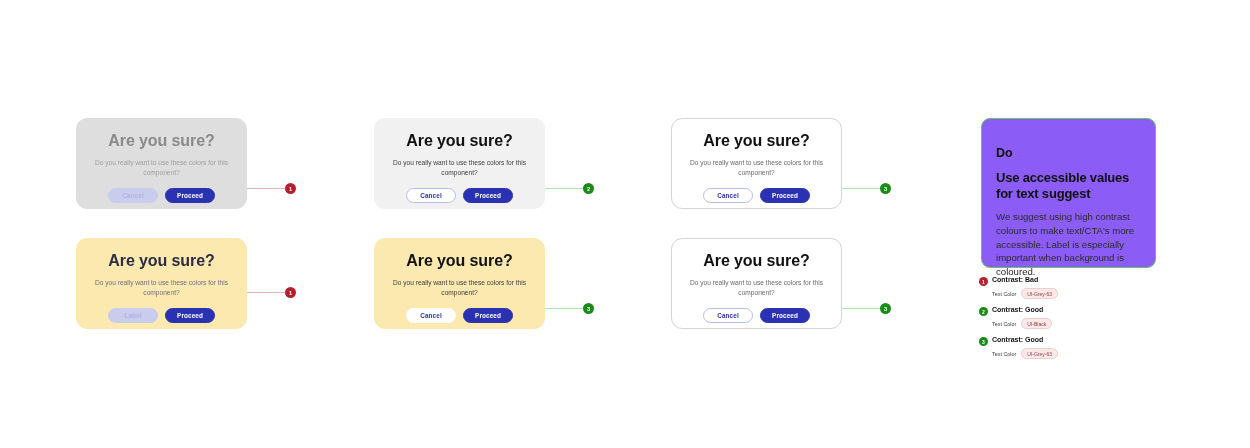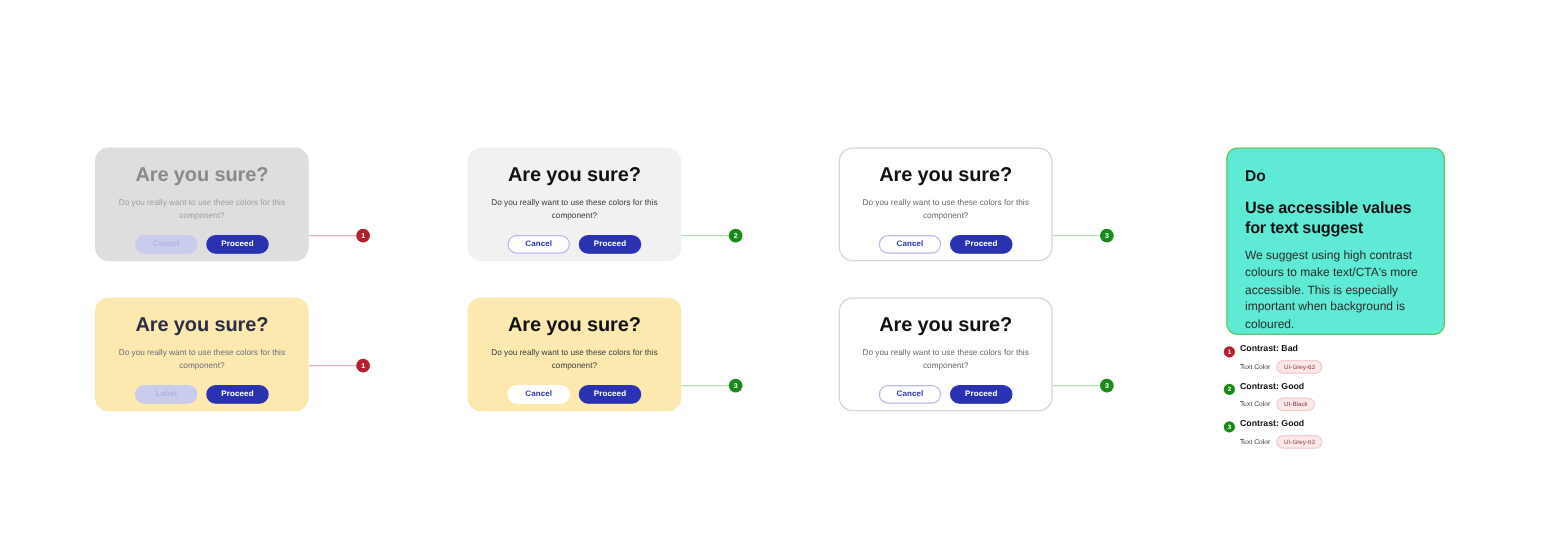--- a/index.html
+++ b/index.html
@@ -91,25 +91,25 @@
     box-sizing: border-box;
   }
 
   
   .do-panel {
     position: absolute;
     left: 981px;
     top: 118px;
     width: 175px;
     height: 150px;
-    background: #5eead4;
+    background: #8b5cf6;
     border: 1.3px solid #63c463;
     border-radius: 9px;
     box-sizing: border-box;
-    padding: 16px 14px;
+    padding: 28px 14px;
   }
   .do-label {
     font-size: 12.5px;
     font-weight: 700;
     color: #101010;
     margin: 0;
     line-height: 1.1;
   }
   .do-heading {
     font-size: 13px;
@@ -242,21 +242,21 @@
         <div class="btn-row">
           <button class="btn" style="background: rgb(255, 255, 255); color: rgb(43, 50, 178); border-color: rgb(185, 188, 232);">Cancel</button>
           <button class="btn" style="background: rgb(43, 50, 178); color: rgb(255, 255, 255); border-color: rgb(43, 50, 178);">Proceed</button>
         </div>
       </div>
     </div>
 
   <div class="do-panel">
     <p class="do-label">Do</p>
     <p class="do-heading">Use accessible values for text suggest</p>
-    <p class="do-desc">We suggest using high contrast colours to make text/CTA's more accessible. This is especially important when background is coloured.</p>
+    <p class="do-desc">We suggest using high contrast colours to make text/CTA's more accessible. Label is especially important when background is coloured.</p>
   </div>
 
   <div class="legend" id="legend-layer">
       <div class="legend-item">
         <div class="legend-dot" style="background: rgb(181, 32, 47);">1</div>
         <div class="legend-title">Contrast: Bad</div>
         <div class="legend-sub">
           <span class="legend-sub-label">Text Color</span>
           <span class="chip">UI-Grey-63</span>
         </div>

